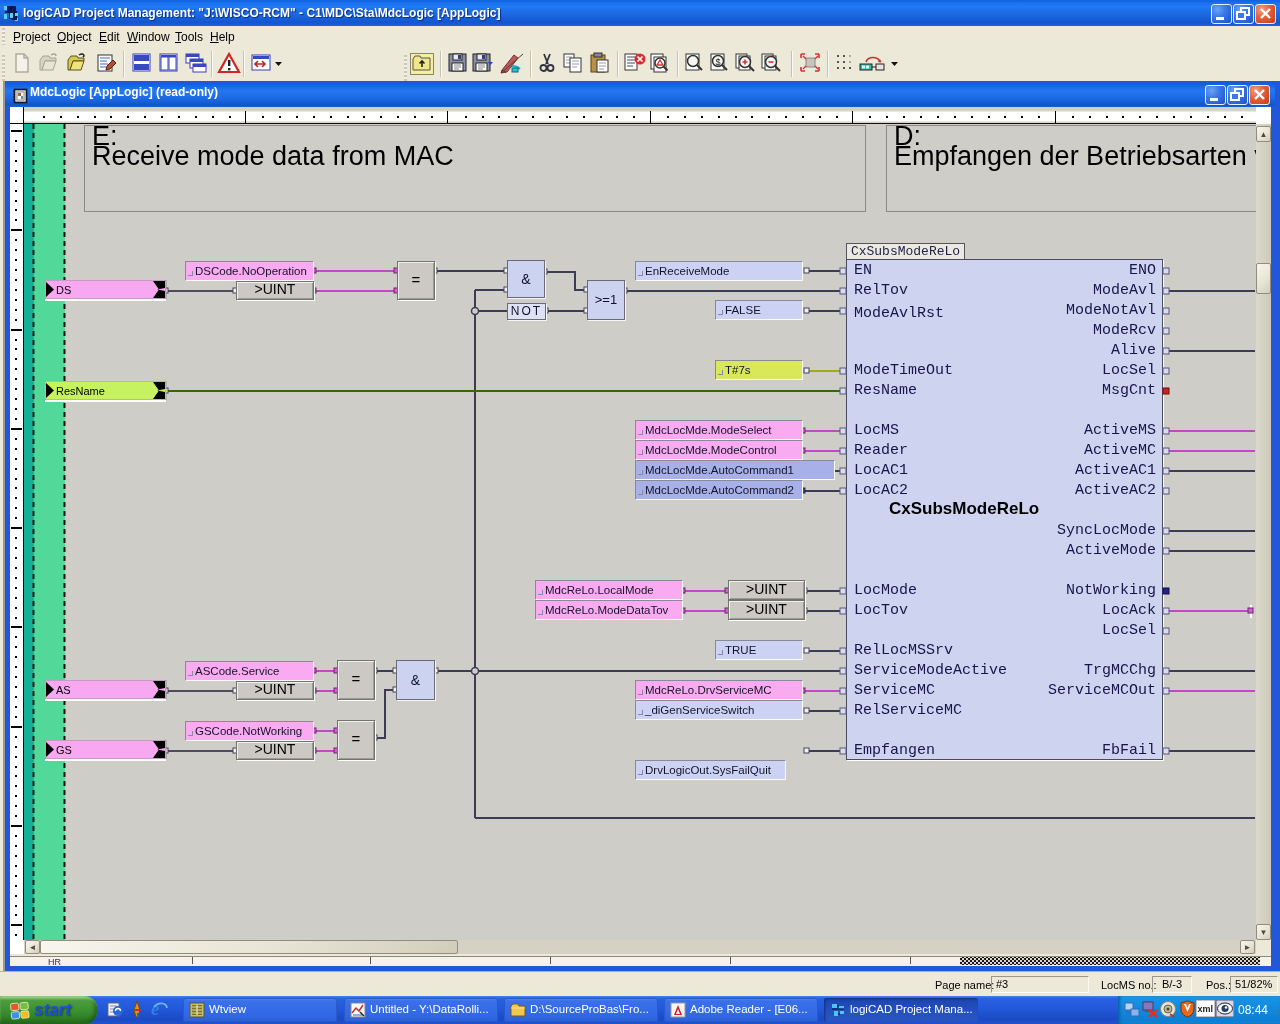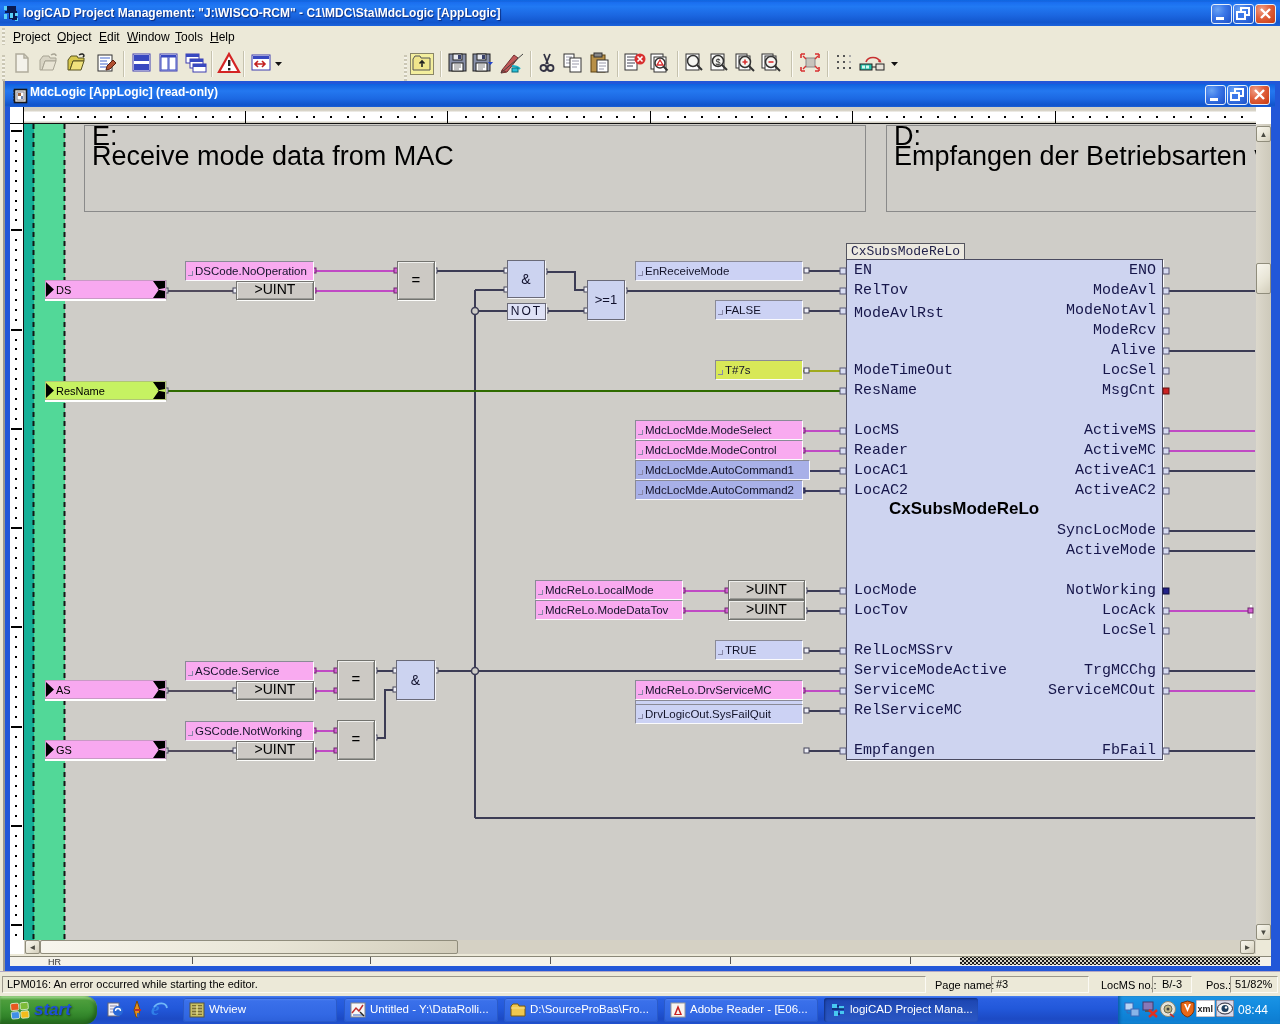--- a/index.html
+++ b/index.html
@@ -640,28 +640,28 @@
       <text x="11" y="13.5" font-size="11" fill="#000">GS</text>
         </g>
       </svg>
 
     <div class="ibox pnk" style="left:161px;top:137px;width:129px"><i></i>DSCode.NoOperation</div>
     <div class="ibox lav" style="left:611px;top:137px;width:168px"><i></i>EnReceiveMode</div>
     <div class="ibox lav" style="left:691px;top:176px;width:88px"><i></i>FALSE</div>
     <div class="ibox ylw" style="left:691px;top:236px;width:88px"><i></i>T#7s</div>
     <div class="ibox pnk" style="left:611px;top:296px;width:168px"><i></i>MdcLocMde.ModeSelect</div>
     <div class="ibox pnk" style="left:611px;top:316px;width:168px"><i></i>MdcLocMde.ModeControl</div>
-    <div class="ibox per" style="left:611px;top:336px;width:175px"><i></i>MdcLocMde.AutoCommand1</div>
+    <div class="ibox per" style="left:611px;top:336px;width:200px"><i></i>MdcLocMde.AutoCommand1</div>
     <div class="ibox per" style="left:611px;top:356px;width:168px"><i></i>MdcLocMde.AutoCommand2</div>
     <div class="ibox pnk" style="left:511px;top:456px;width:148px"><i></i>MdcReLo.LocalMode</div>
     <div class="ibox pnk" style="left:511px;top:476px;width:148px"><i></i>MdcReLo.ModeDataTov</div>
     <div class="ibox lav" style="left:691px;top:516px;width:88px"><i></i>TRUE</div>
     <div class="ibox pnk" style="left:611px;top:556px;width:168px"><i></i>MdcReLo.DrvServiceMC</div>
     <div class="ibox lav" style="left:611px;top:576px;width:168px"><i></i>_diGenServiceSwitch</div>
-    <div class="ibox lav" style="left:611px;top:580px;width:168px"><i></i>DrvLogicOut.SysFailQuit</div>
+    <div class="ibox lav" style="left:611px;top:636px;width:151px"><i></i>DrvLogicOut.SysFailQuit</div>
     <div class="ibox pnk" style="left:161px;top:537px;width:129px"><i></i>ASCode.Service</div>
     <div class="ibox pnk" style="left:161px;top:597px;width:129px"><i></i>GSCode.NotWorking</div>
 
     <div class="gbox" style="left:212px;top:157px;width:78px;height:19px;font-size:14px;line-height:15px">&gt;UINT</div>
     <div class="gbox" style="left:212px;top:557px;width:78px;height:19px;font-size:14px;line-height:15px">&gt;UINT</div>
     <div class="gbox" style="left:212px;top:617px;width:78px;height:19px;font-size:14px;line-height:15px">&gt;UINT</div>
     <div class="gbox" style="left:704px;top:456px;width:77px;height:20px;font-size:14px;line-height:16px">&gt;UINT</div>
     <div class="gbox" style="left:704px;top:476px;width:77px;height:20px;font-size:14px;line-height:16px">&gt;UINT</div>
     <div class="gbox" style="left:373px;top:137px;width:38px;height:39px;font-size:15px;line-height:35px">=</div>
     <div class="gbox" style="left:313px;top:536px;width:38px;height:40px;font-size:15px;line-height:36px">=</div>
@@ -776,21 +776,20 @@
       <rect x="360" y="1" width="1" height="7" fill="#555"></rect>
       <rect x="540" y="1" width="1" height="7" fill="#555"></rect>
       <rect x="720" y="1" width="1" height="7" fill="#555"></rect>
       <rect x="900" y="1" width="1" height="7" fill="#555"></rect>
       <text x="38" y="9" font-size="9" fill="#333" font-family="Liberation Sans">HR</text>
       <rect x="950" y="1" width="300" height="8" fill="url(#hx)"></rect>
     </svg>
 </div>
 
 <div class="ab" id="statusbar">
-  <div class="ab spanel" style="left:2px;width:924px;padding-left:4px">LPM016: An error occurred while starting the editor.</div>
   <div class="ab slabel" style="left:935px">Page name:</div>
   <div class="ab spanel" style="left:991px;width:98px;padding-left:4px">#3</div>
   <div class="ab slabel" style="left:1101px">LocMS no.:</div>
   <div class="ab spanel" style="left:1152px;width:40px;text-align:center">B/-3</div>
   <div class="ab slabel" style="left:1206px">Pos.:</div>
   <div class="ab spanel" style="left:1230px;width:48px;padding-left:4px">51/82%</div>
 </div>
 
 <div class="ab" id="taskbar"></div>
 <div id="tk-items">

